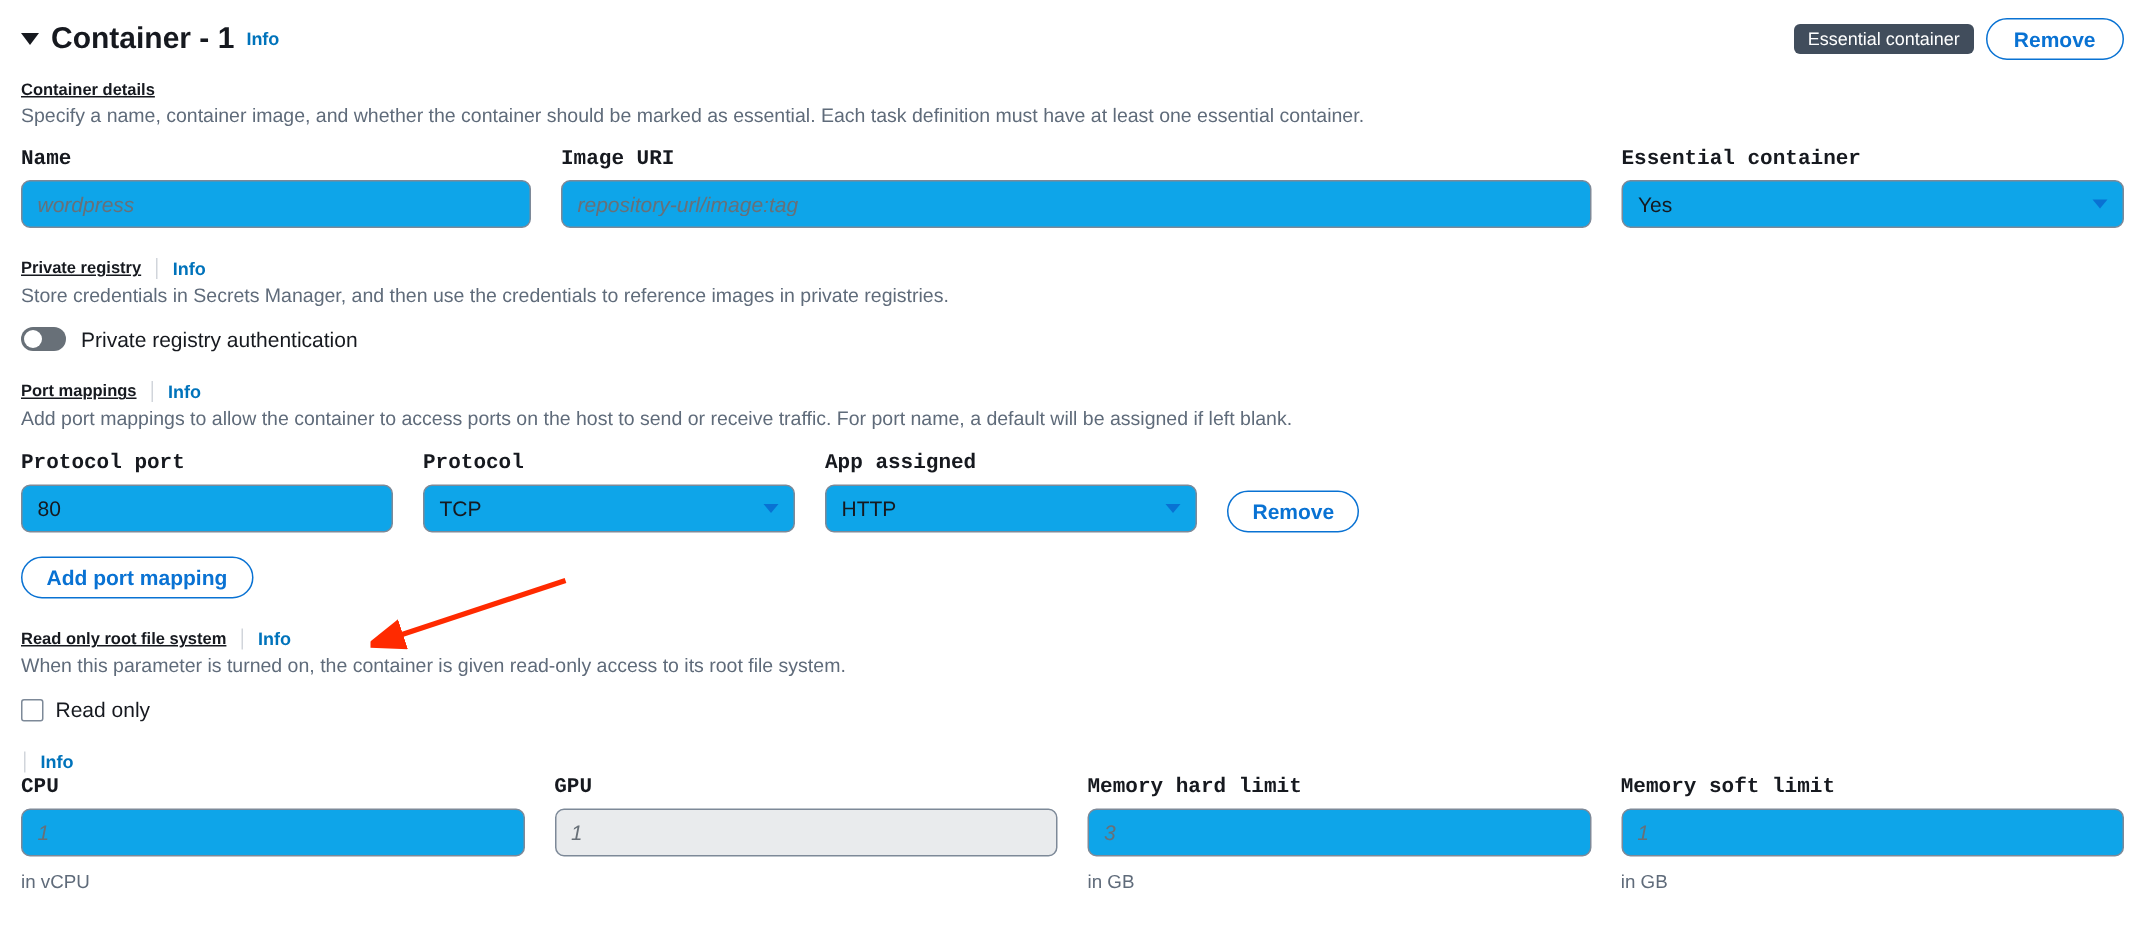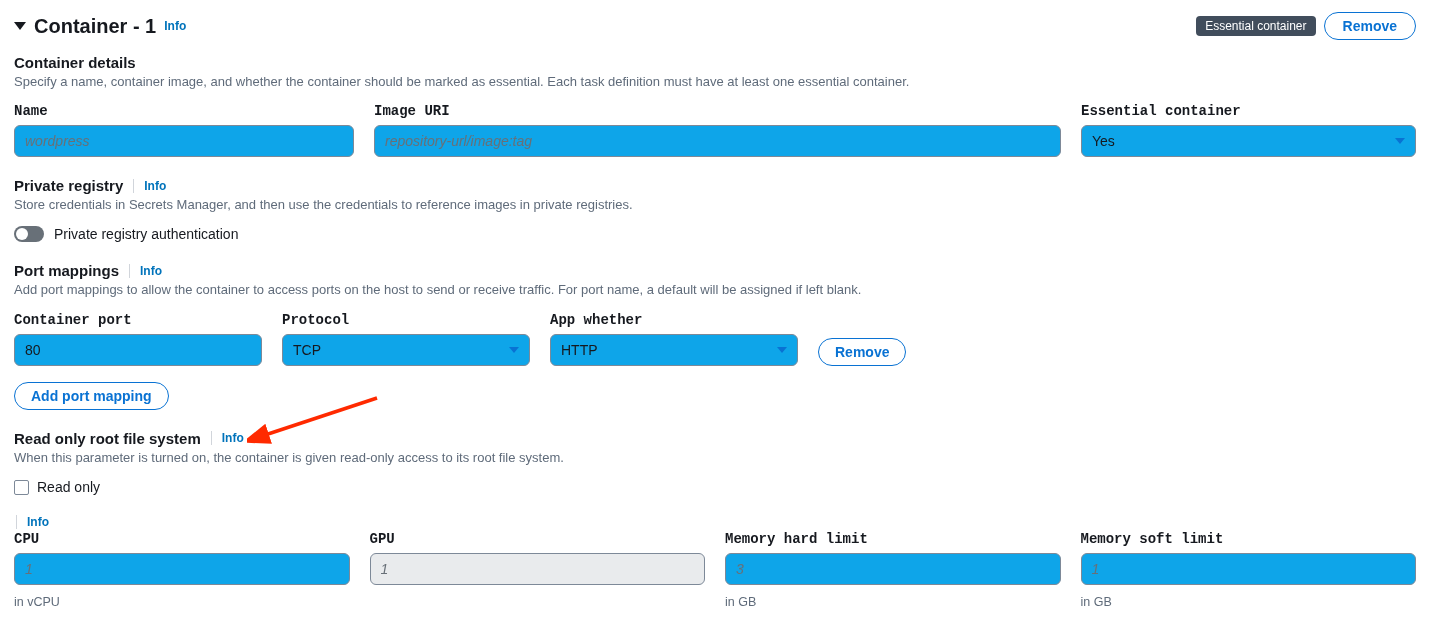--- a/index.html
+++ b/index.html
@@ -78,22 +78,23 @@
 
   
   .section { margin-bottom: 20px; }
   .section-head {
     display: flex;
     align-items: center;
     gap: 8px;
     margin-bottom: 2px;
   }
   .section-title {
-    font-size: 15px;
-    font-weight: 700;
+    font-size: 11px;
+    font-weight: 700;
+    text-decoration: underline;
   }
   .cond {
     font-style: italic;
     font-weight: 400;
     color: var(--text-secondary);
   }
   .section-desc {
     color: var(--text-secondary);
     font-size: 13px;
     line-height: 1.4;
@@ -238,32 +239,32 @@
 </div>
 
 <div class="section">
   <div class="section-head">
     <span class="section-title">Port mappings</span>
     <span class="info-link sep">Info</span>
   </div>
   <div class="section-desc">Add port mappings to allow the container to access ports on the host to send or receive traffic. For port name, a default will be assigned if left blank.</div>
   <div class="row" style="align-items:flex-end;">
     <div class="field" style="width:248px;">
-      <span class="field-label">Container port</span>
+      <span class="field-label">Protocol port</span>
       <input class="input" value="80" style="">
     </div>
     <div class="field" style="width:248px;">
       <span class="field-label">Protocol</span>
       <div class="select">
         <span>TCP</span>
         <span class="caret-down"></span>
       </div>
     </div>
     <div class="field" style="width:248px;">
-      <span class="field-label">App whether</span>
+      <span class="field-label">App assigned</span>
       <div class="select">
         <span>HTTP</span>
         <span class="caret-down"></span>
       </div>
     </div>
     <div class="field">
       <button class="btn small">Remove</button>
     </div>
   </div>
   <div style="margin-top:16px;">

